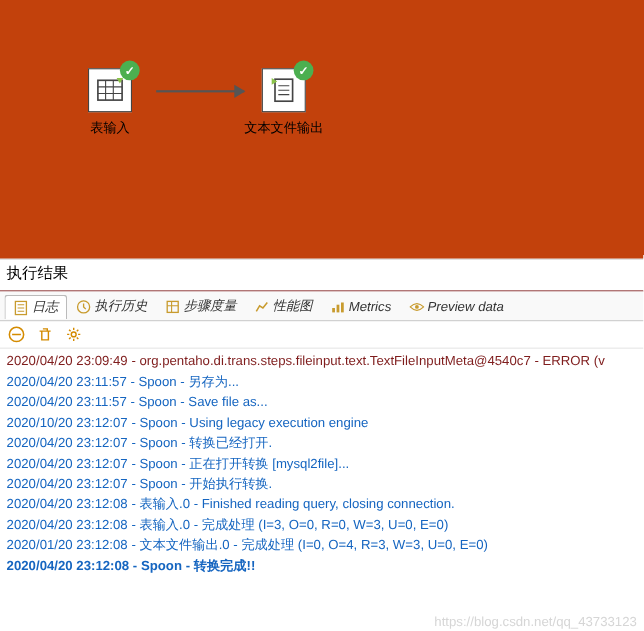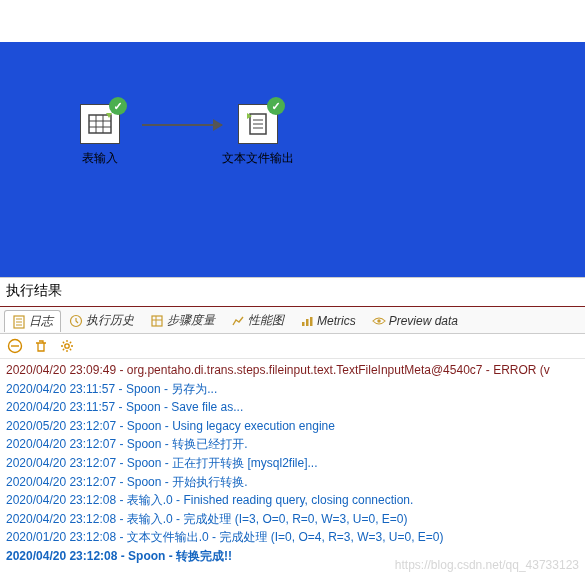--- a/index.html
+++ b/index.html
@@ -1,17 +1,17 @@
 <!DOCTYPE html>
 <html><head>
 <meta charset="utf-8">
 <style>
 * { margin: 0; padding: 0; box-sizing: border-box; }
 body { font-family: "Microsoft YaHei", Arial, sans-serif; font-size: 12px; background: #fff; width: 585px; height: 574px; overflow: hidden; position: relative; }
-.canvas { width: 100%; height: 235px; background: #1d4ed8; position: relative; margin-top: 42px; }
+.canvas { width: 100%; height: 235px; background: #c2410c; position: relative; }
 .step-node { position: absolute; text-align: center; }
 .step-icon { width: 40px; height: 40px; border: 1px solid #444; background: #fff; display: flex; align-items: center; justify-content: center; position: relative; margin: 0 auto; }
 .step-icon svg { width: 28px; height: 28px; }
 .check-badge { position: absolute; top: -8px; right: -8px; width: 18px; height: 18px; border-radius: 50%; background: #4caf50; display: flex; align-items: center; justify-content: center; }
 .check-badge::after { content: "✓"; color: #fff; font-size: 11px; font-weight: bold; }
 .step-label { margin-top: 6px; font-size: 12px; color: #000; white-space: nowrap; }
 .hop-arrow { position: absolute; top: 82px; left: 142px; width: 80px; height: 2px; background: #555; }
 .hop-arrow::after { content: ""; position: absolute; right: -1px; top: -5px; border-left: 10px solid #555; border-top: 6px solid transparent; border-bottom: 6px solid transparent; }
 .results-panel { border-top: 1px solid #ccc; }
 .results-title { font-size: 14px; padding: 4px 6px 6px 6px; color: #000; border-bottom: 1px solid #7f1d1d; }
@@ -145,21 +145,21 @@
           <circle cx="8" cy="8" r="2.2" fill="none" stroke="#d48b00" stroke-width="1.3"></circle>
           <path d="M8 2 L8 4 M8 12 L8 14 M2 8 L4 8 M12 8 L14 8 M3.8 3.8 L5.2 5.2 M10.8 10.8 L12.2 12.2 M3.8 12.2 L5.2 10.8 M10.8 5.2 L12.2 3.8" stroke="#d48b00" stroke-width="1.3"></path>
         </svg>
       </div>
   </div>
 
   <div class="log-area" id="log-area">
       <div class="log-line log-red">2020/04/20 23:09:49 - org.pentaho.di.trans.steps.fileinput.text.TextFileInputMeta@4540c7 - ERROR (v</div>
       <div class="log-line log-blue">2020/04/20 23:11:57 - Spoon - 另存为...</div>
       <div class="log-line log-blue">2020/04/20 23:11:57 - Spoon - Save file as...</div>
-      <div class="log-line log-blue">2020/05/20 23:12:07 - Spoon - Using legacy execution engine</div>
+      <div class="log-line log-blue">2020/10/20 23:12:07 - Spoon - Using legacy execution engine</div>
       <div class="log-line log-blue">2020/04/20 23:12:07 - Spoon - 转换已经打开.</div>
       <div class="log-line log-blue">2020/04/20 23:12:07 - Spoon - 正在打开转换 [mysql2file]...</div>
       <div class="log-line log-blue">2020/04/20 23:12:07 - Spoon - 开始执行转换.</div>
       <div class="log-line log-blue">2020/04/20 23:12:08 - 表输入.0 - Finished reading query, closing connection.</div>
       <div class="log-line log-blue">2020/04/20 23:12:08 - 表输入.0 - 完成处理 (I=3, O=0, R=0, W=3, U=0, E=0)</div>
       <div class="log-line log-blue">2020/01/20 23:12:08 - 文本文件输出.0 - 完成处理 (I=0, O=4, R=3, W=3, U=0, E=0)</div>
       <div class="log-line log-blue log-bold">2020/04/20 23:12:08 - Spoon - 转换完成!!</div>
     </div>
 </div>
 

